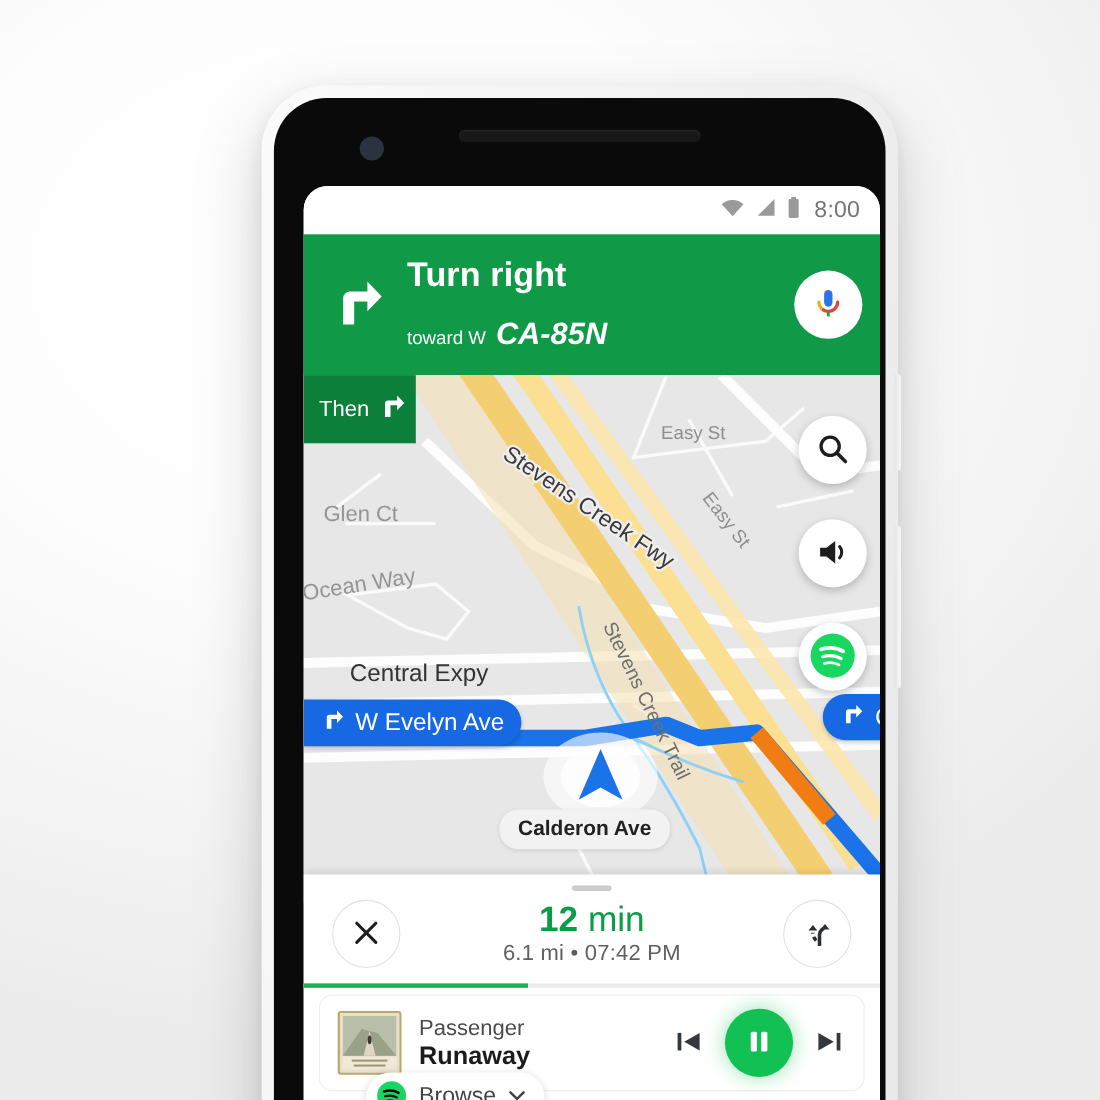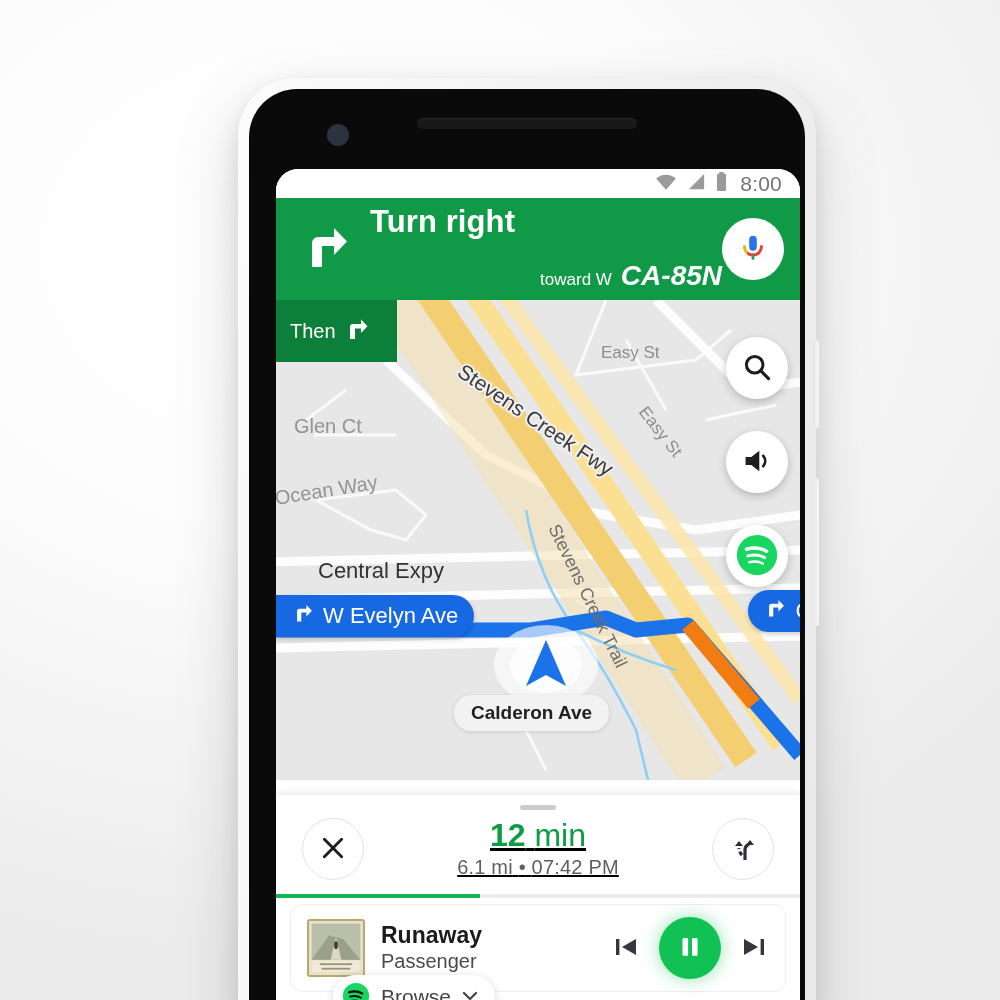--- a/index.html
+++ b/index.html
@@ -64,61 +64,61 @@
     position: absolute;
     left: 27px; top: 80px;
     width: 524px; height: 880px;
     background: #ffffff;
     border-radius: 22px;
     overflow: hidden;
   }
 
   
   #status-bar {
-    height: 29px; background: #fff;
+    height: 44px; background: #fff;
     display: flex; align-items: center; justify-content: flex-end;
     padding: 0 18px; gap: 9px;
   }
   #status-bar .sb-icon { display: block; }
   #status-time { font-size: 21px; color: #757575; letter-spacing: .2px; margin-left: 3px; }
 
   
   #nav-header {
     background: #109947;
-    height: 102px;
+    height: 128px;
     display: flex; align-items: center;
     padding: 0 16px 0 24px;
     position: relative;
   }
   #turn-arrow-icon { flex: 0 0 auto; margin-right: 18px; }
   #nav-text { flex: 1 1 auto; min-width: 0; }
   #nav-instruction {
     color: #fff; font-size: 31px; font-weight: bold;
     line-height: 1.05; letter-spacing: .1px; white-space: nowrap;
   }
-  #nav-sub { display: flex; align-items: baseline; gap: 9px; margin-top: 21px; justify-content: flex-end; }
+  #nav-sub { display: flex; align-items: baseline; gap: 9px; margin-top: 21px; }
   #nav-toward { color: #fff; font-size: 17px; white-space: nowrap; }
   #nav-road { color: #fff; font-size: 28px; font-weight: bold; white-space: nowrap; font-style: italic; }
   #assistant-mic-button {
     flex: 0 0 auto; width: 62px; height: 62px; border-radius: 50%;
     background: #fff; display: flex; align-items: center; justify-content: center;
     border: none; cursor: pointer; padding: 0;
   }
 
   
   #map-area {
     position: relative; height: 480px;
     background: #e7e7e7; overflow: hidden;
   }
   #map-svg { position: absolute; inset: 0; width: 100%; height: 100%; }
 
   #then-banner {
     position: absolute; left: 0; top: 0;
     background: #0c7f3a;
-    width: 121px; height: 62px;
+    width: 102px; height: 62px;
     display: flex; align-items: center; gap: 8px;
     padding-left: 14px;
     color: #fff; font-size: 20px;
   }
 
   .map-fab {
     position: absolute; right: 12px;
     width: 62px; height: 62px; border-radius: 50%;
     background: #fff; border: none; cursor: pointer; padding: 0;
     display: flex; align-items: center; justify-content: center;
@@ -155,21 +155,20 @@
     box-shadow: 0 -2px 7px rgba(0,0,0,0.10);
     display: flex; flex-direction: column;
   }
   #sheet-handle {
     width: 36px; height: 5px; border-radius: 3px; background: #ccc;
     margin: 10px auto 0;
   }
   #eta-row {
     display: flex; align-items: center; 
     padding: 8px 26px 14px;
-    text-decoration: underline;
   }
   .circle-btn {
     width: 62px; height: 62px; border-radius: 50%;
     border: 1.5px solid #e2e2e2; background: #fff; cursor: pointer;
     display: flex; align-items: center; justify-content: center; padding: 0;
     flex: 0 0 auto;
   }
   #eta-center { text-align: center; flex: 1 1 auto; }
   #eta-duration { font-size: 32px; color: #0a9d45; line-height: 1.05; }
   #eta-duration b { font-weight: bold; }
@@ -420,22 +419,22 @@
               <rect x="3" y="3" width="54" height="40" fill="#b9bfa8"></rect>
               <path d="M3 43 L22 16 L38 20 L57 43z" fill="#9aa189"></path>
               <path d="M24 43 L30 18 L36 43z" fill="#ded7c2"></path>
               <ellipse cx="30" cy="27" rx="2" ry="4.5" fill="#3a3a32"></ellipse>
               <rect x="3" y="44" width="54" height="13" fill="#efe9d6"></rect>
               <rect x="12" y="47" width="36" height="2" fill="#9c9278"></rect>
               <rect x="14" y="52" width="32" height="2" fill="#9c9278"></rect>
             </svg>
           </div>
           <div id="track-meta">
+            <div id="track-artist">Passenger</div>
             <div id="track-title">Runaway</div>
-            <div id="track-artist">Passenger</div>
           </div>
           <div id="media-controls">
             <button class="media-btn">
               <span>
                 <svg width="30" height="30" viewBox="0 0 30 30">
                     <rect x="5" y="7" width="3.4" height="16" fill="#33383f"></rect>
                     <path d="M25 7 L25 23 L11 15z" fill="#33383f"></path>
                   </svg>
               </span>
             </button>

